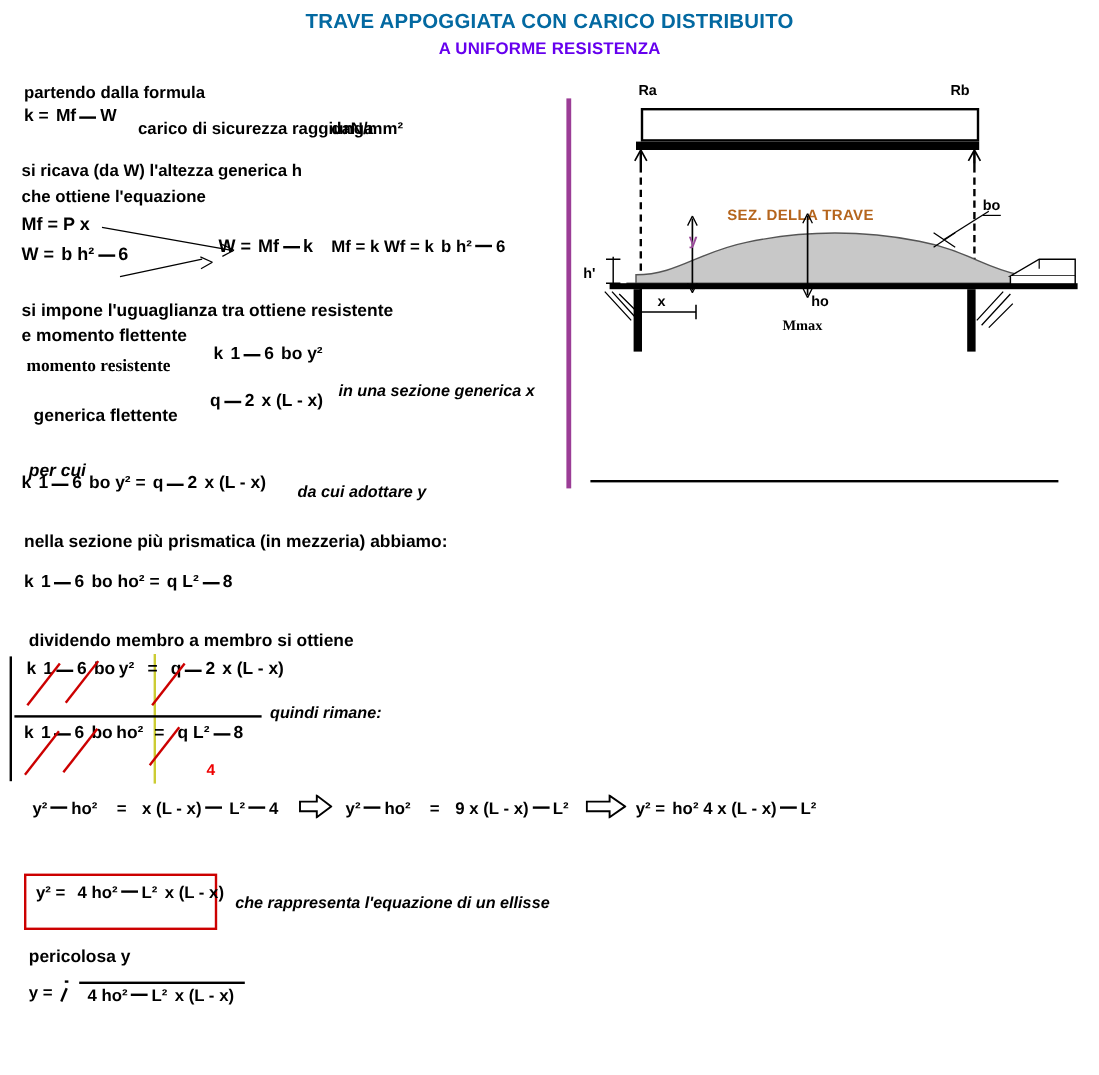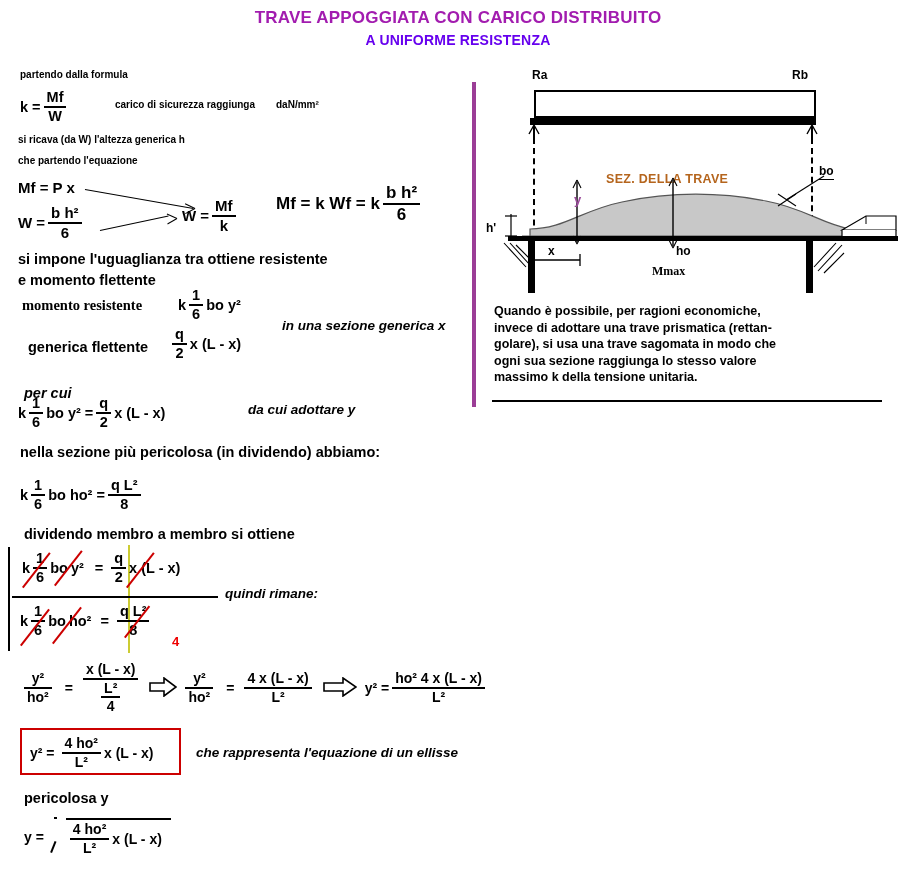--- a/index.html
+++ b/index.html
@@ -6,34 +6,34 @@
   body{
     width:916px;height:896px;background:#ffffff;
     font-family:"Liberation Sans", sans-serif;
     color:#000000;position:relative;overflow:hidden;
   }
   .abs{position:absolute;}
 
   
   #title{
     top:8px;left:0;width:916px;text-align:center;
-    font-size:17px;font-weight:bold;letter-spacing:.2px;color:#a21caf;
+    font-size:17px;font-weight:bold;letter-spacing:.2px;color:#0369a1;
   }
   #subtitle{
     top:32px;left:0;width:916px;text-align:center;
     font-size:14px;font-weight:bold;color:#6600EE;letter-spacing:.2px;
   }
 
   
   .txt{font-size:14.5px;font-weight:bold;white-space:nowrap;line-height:1;}
-  .txt-sm{font-size:10px;font-weight:bold;white-space:nowrap;line-height:1;}
+  .txt-sm{font-size:14px;font-weight:bold;white-space:nowrap;line-height:1;}
   .ital{font-style:italic;font-weight:bold;font-size:13.5px;white-space:nowrap;}
 
   
-  .frac{display:inline-flex;flex-direction:column;align-items:center;
+  .frac{display:inline-flex;flex-direction:row;align-items:center;
         vertical-align:middle;line-height:1.05;}
   .frac > .num{padding:0 3px;}
   .frac > .den{padding:0 3px;}
   .frac > .bar{height:2px;background:#000;width:100%;min-width:14px;margin:1px 0;}
   .row{display:flex;align-items:center;white-space:nowrap;}
   .row > *{margin-right:3px;}
 
   
   #cancelblock{top:545px;left:8px;width:235px;height:108px;}
   #cancelblock .vleft{position:absolute;left:0;top:2px;width:2px;height:104px;background:#000;}
@@ -91,21 +91,21 @@
   <span class="frac">
     <span class="num">Mf</span>
     <span class="bar"></span>
     <span class="den">W</span>
   </span>
 </div>
 <div class="abs txt-sm" style="top:100px;left:115px;">carico di sicurezza raggiunga</div>
 <div class="abs txt-sm" style="top:100px;left:276px;">daN/mm²</div>
 
 <div class="abs txt-sm" style="top:135px;left:18px;">si ricava (da W) l'altezza generica h</div>
-<div class="abs txt-sm" style="top:156px;left:18px;">che partendo l'equazione</div>
+<div class="abs txt-sm" style="top:156px;left:18px;">che ottiene l'equazione</div>
 
 <div class="abs txt" style="top:180px;left:18px;font-size:15px;">Mf = P x</div>
 
 <div class="abs row txt" style="top:205px;left:18px;font-size:15px;">
   <span>W =</span>
   <span class="frac">
     <span class="num">b h²</span>
     <span class="bar"></span>
     <span class="den">6</span>
   </span>
@@ -124,21 +124,21 @@
 
 <div class="abs row txt" style="top:198px;left:182px;font-size:15px;">
   <span>W  =</span>
   <span class="frac">
     <span class="num">Mf</span>
     <span class="bar"></span>
     <span class="den">k</span>
   </span>
 </div>
 
-<div class="abs row txt" style="top:184px;left:276px;font-size:17px;">
+<div class="abs row txt" style="top:198px;left:276px;font-size:14px;">
   <span>Mf = k  Wf =  k</span>
   <span class="frac">
     <span class="num">b h²</span>
     <span class="bar"></span>
     <span class="den">6</span>
   </span>
 </div>
 
 <div class="abs txt" style="top:252px;left:18px;">si impone l'uguaglianza tra ottiene resistente</div>
 <div class="abs txt" style="top:273px;left:18px;">e momento flettente</div>
@@ -178,21 +178,21 @@
   <span>bo  y²  =</span>
   <span class="frac">
     <span class="num">q</span>
     <span class="bar"></span>
     <span class="den">2</span>
   </span>
   <span>x (L - x)</span>
 </div>
 <div class="abs ital" style="top:402px;left:248px;">da cui adottare y</div>
 
-<div class="abs txt" style="top:445px;left:20px;">nella sezione più pericolosa (in dividendo) abbiamo:</div>
+<div class="abs txt" style="top:445px;left:20px;">nella sezione più prismatica (in mezzeria) abbiamo:</div>
 
 <div class="abs row txt" style="top:478px;left:20px;">
   <span>k</span>
   <span class="frac">
     <span class="num">1</span>
     <span class="bar"></span>
     <span class="den">6</span>
   </span>
   <span>bo  ho²  =</span>
   <span class="frac">
@@ -279,21 +279,21 @@
         <path d="M1 6 L15 6 L15 1 L27 10 L15 19 L15 14 L1 14 Z" fill="none" stroke="#000" stroke-width="1.6"></path>
       </svg>
   </span>
   <span class="frac">
     <span class="num">y²</span>
     <span class="bar"></span>
     <span class="den">ho²</span>
   </span>
   <span style="margin:0 10px;">=</span>
   <span class="frac">
-    <span class="num">4 x (L - x)</span>
+    <span class="num">9 x (L - x)</span>
     <span class="bar"></span>
     <span class="den">L²</span>
   </span>
   <span style="margin:0 8px;">
     <svg width="34" height="20" viewBox="0 0 34 20">
         <path d="M1 6 L20 6 L20 1 L33 10 L20 19 L20 14 L1 14 Z" fill="none" stroke="#000" stroke-width="1.6"></path>
       </svg>
   </span>
   <span>y²  =</span>
   <span class="frac">
@@ -404,19 +404,14 @@
   <svg class="abs" style="left:326px;top:175px;" width="34" height="46">
     <path d="M2 26 L24 2 M6 30 L30 4 M12 32 L32 12" stroke="#000" stroke-width="1.1" fill="none"></path>
   </svg>
 
   <svg class="abs" style="left:46px;top:186px;" width="52" height="16">
     <line x1="2" y1="8" x2="48" y2="8" stroke="#000" stroke-width="1.3"></line>
     <line x1="48" y1="2" x2="48" y2="14" stroke="#000" stroke-width="1.3"></line>
   </svg>
   <div class="diaglabel" style="left:62px;top:178px;">x</div>
 
-  <div id="paratext">Quando è possibile, per ragioni economiche,
-invece di adottare una trave prismatica (rettan-
-golare), si usa una trave sagomata in modo che
-ogni sua sezione raggiunga lo stesso valore
-massimo k della tensione unitaria.</div>
   <div id="parline"></div>
 </div>
 
 </body></html>

